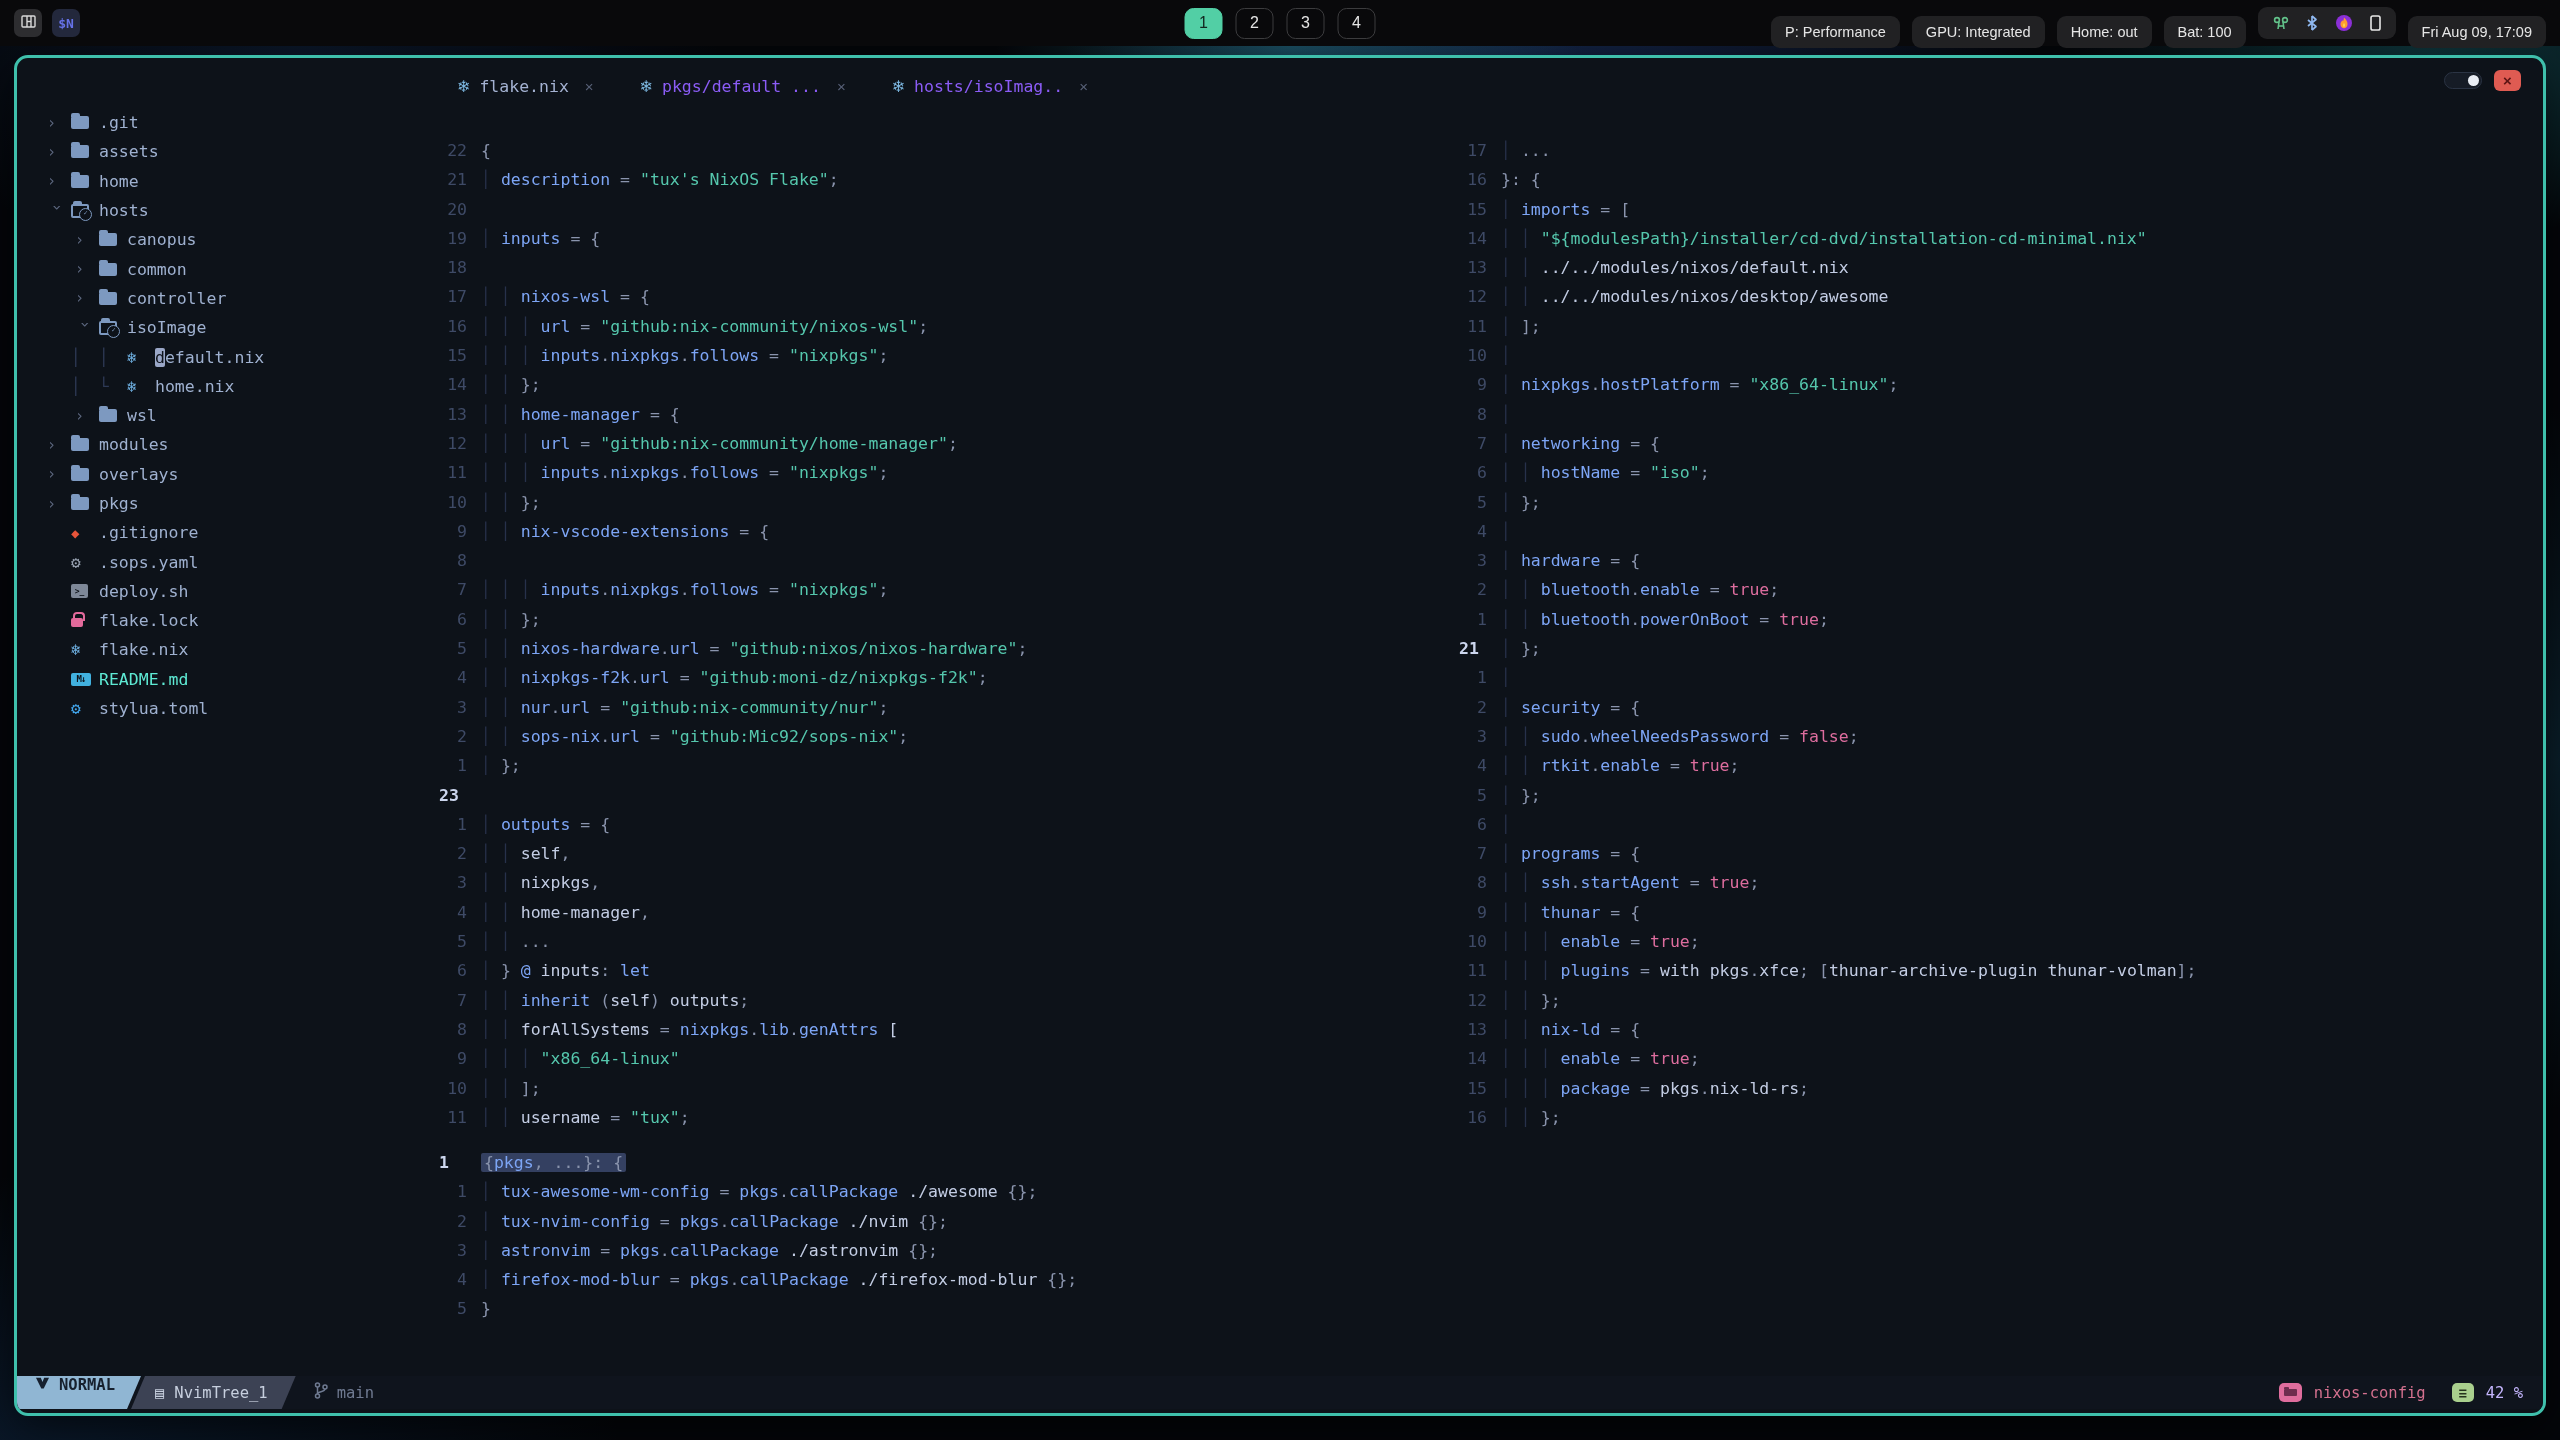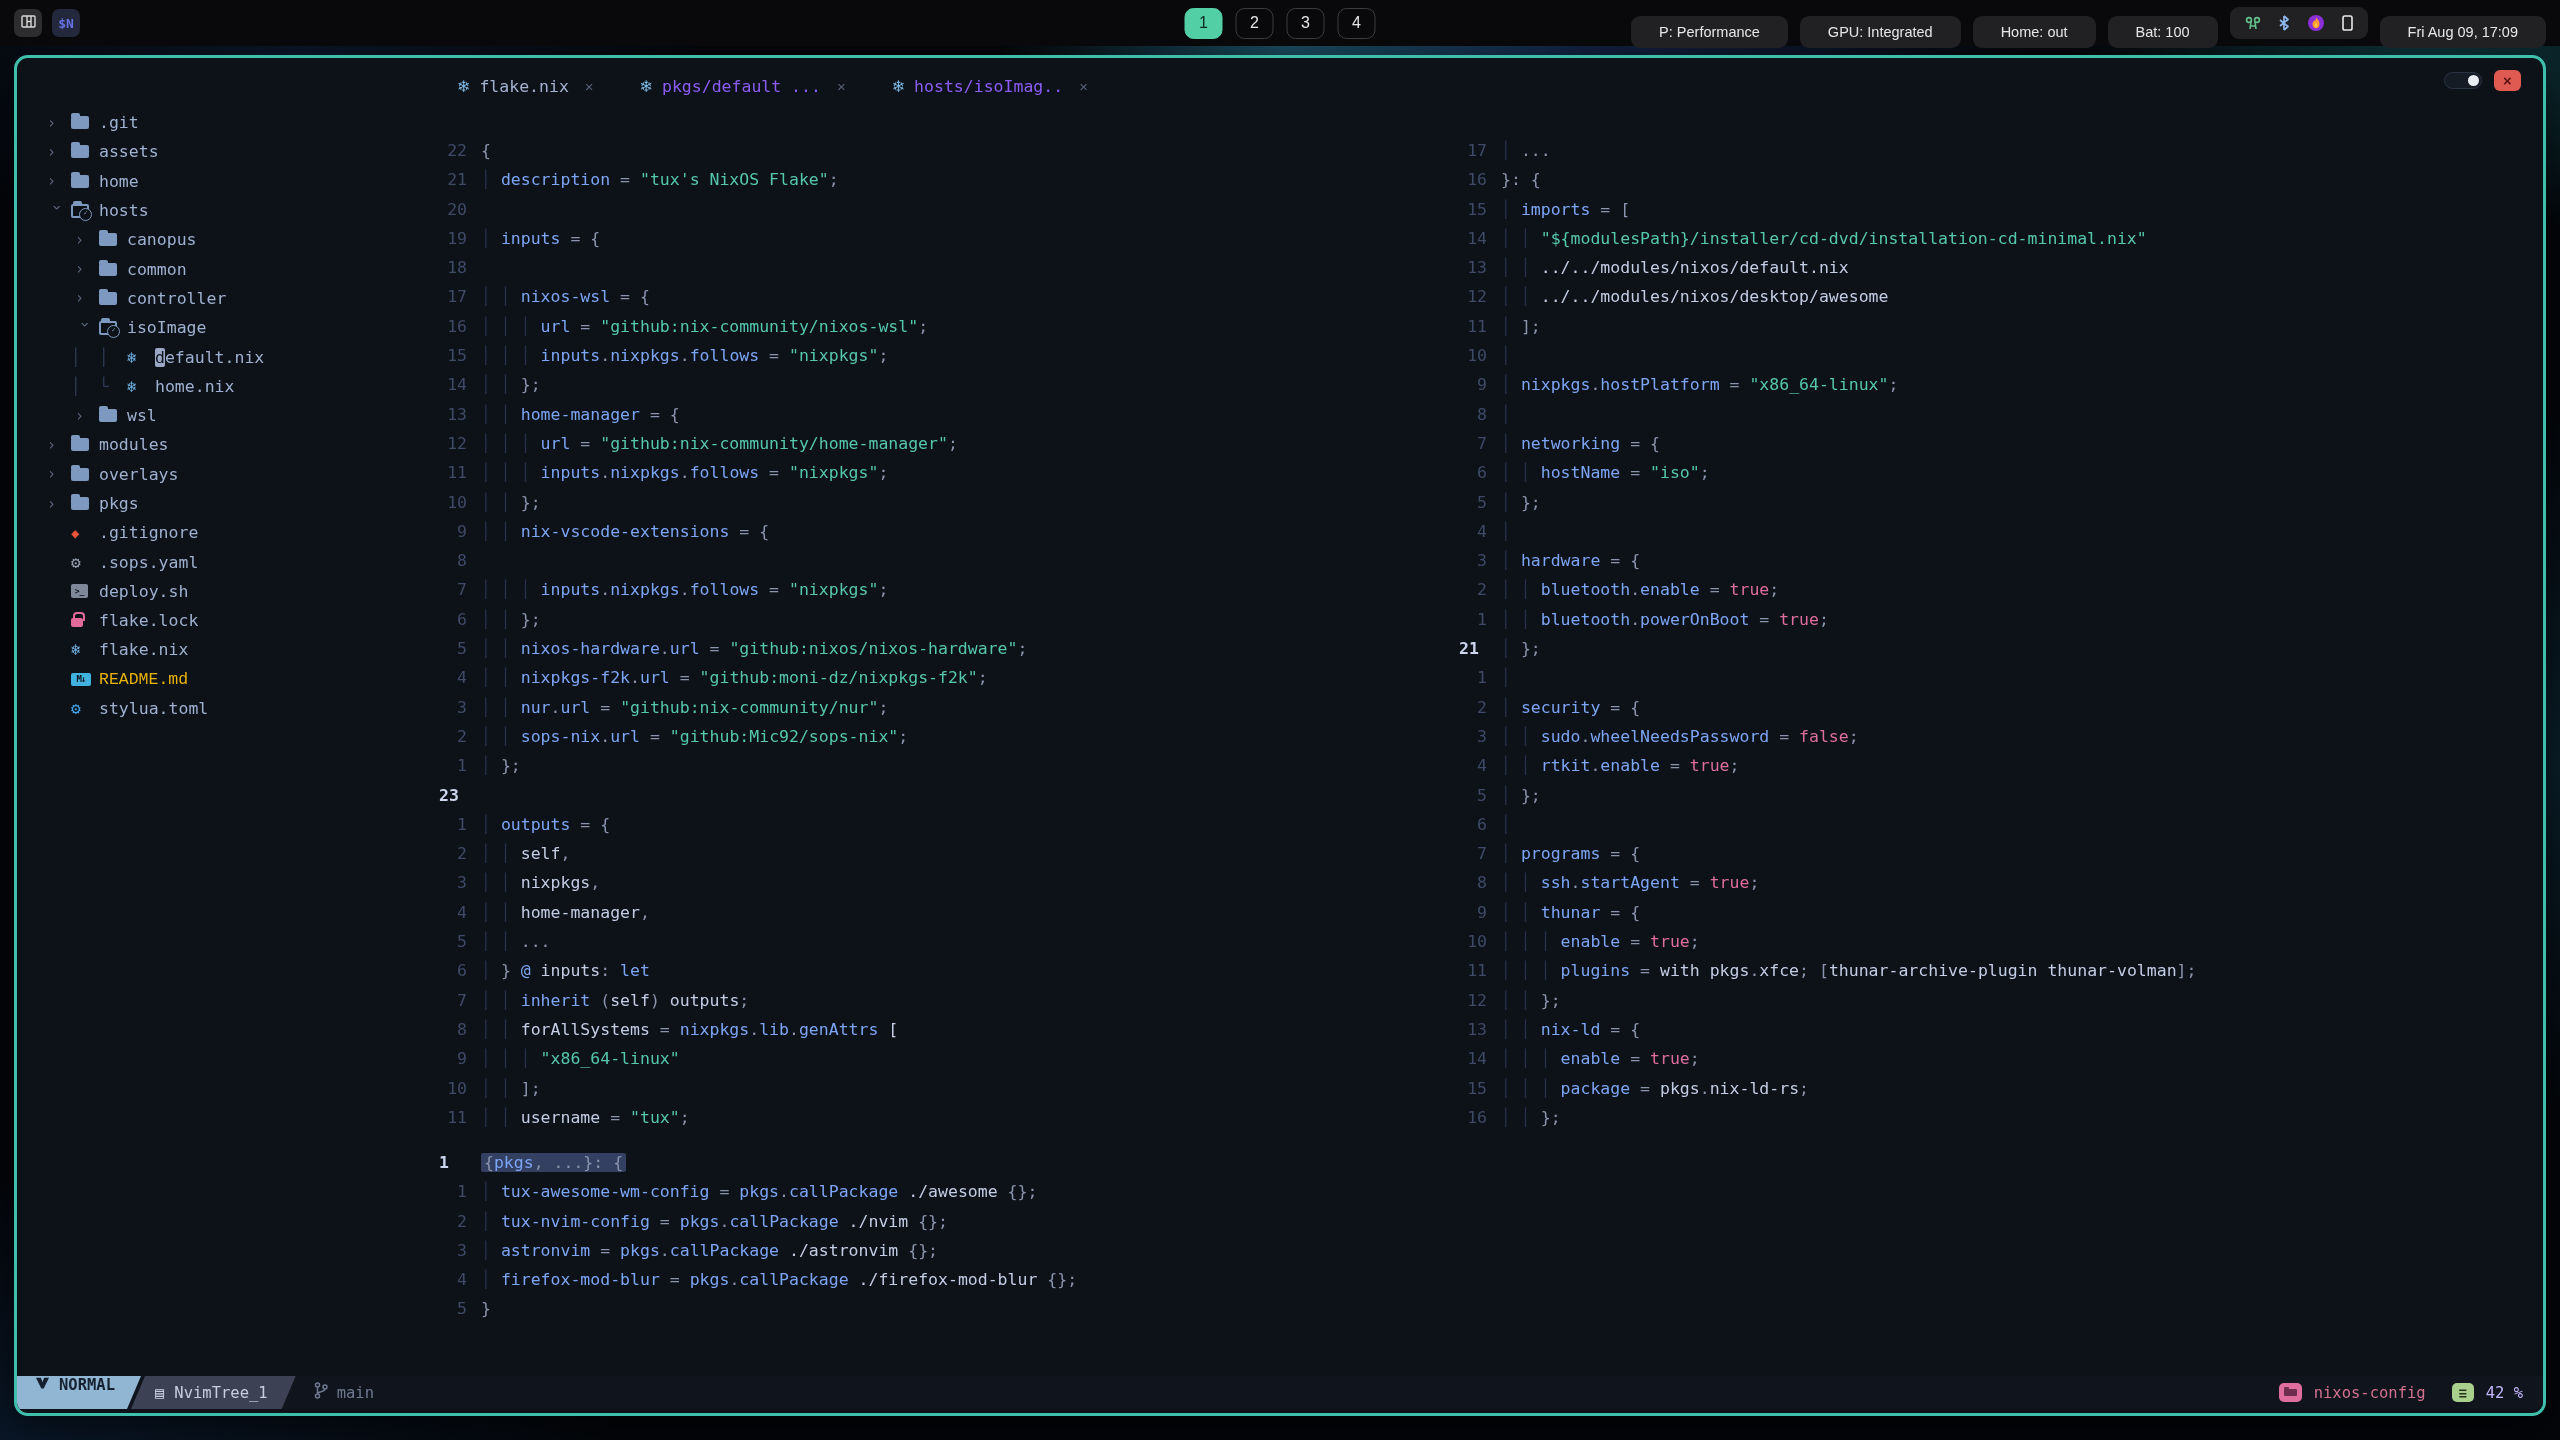--- a/index.html
+++ b/index.html
@@ -22,21 +22,21 @@
     background:#09090b; display:flex; align-items:center; padding:0 14px; z-index:5; }
   .lbtn { width:28px; height:28px; border-radius:7px; background:#2d2d30;
     display:flex; align-items:center; justify-content:center; margin-right:10px; }
   .lbtn.nixl { background:#23283c; color:#6672e8; font-weight:bold; font-size:13px;
     font-family:"DejaVu Sans Mono",monospace; }
   #ws-group { position:absolute; left:50%; transform:translateX(-50%); display:flex; gap:13px; }
   .ws { min-width:38px; height:31px; border:1px solid #3c3c3e; border-radius:9px; color:#e5e5e5;
     display:flex; align-items:center; justify-content:center; font-size:16px; }
   .ws.on { background:#52cfa5; border-color:#52cfa5; color:#132820; }
   #bar-right { margin-left:auto; display:flex; align-items:center; gap:12px; }
-  .pill { background:#212123; color:#e6e6e6; border-radius:9px; padding:8px 28px; font-size:14.5px; white-space:nowrap;margin-top:18px; }
+  .pill { background:#212123; color:#e6e6e6; border-radius:9px; padding:8px 14px; font-size:14.5px; white-space:nowrap;margin-top:18px; }
   .tray { background:#212123; border-radius:9px; padding:6px 15px; display:flex; gap:17px; align-items:center; height:32px; }
   .tray svg { display:block; }
 
   
   #window { position:absolute; left:14px; top:55px; width:2532px; height:1361px;
     background:#0d1219; border:3px solid #3fc0ac; border-radius:14px;
     box-shadow:0 14px 50px rgba(0,0,0,.65); overflow:hidden; }
 
   
   #tabline { position:absolute; left:440px; top:10px; display:flex; gap:46px; align-items:center; height:36px; }
@@ -374,21 +374,21 @@
           <span class="nixg">❄</span>
         </span>
         <span class="tname">flake.nix</span>
       </div>
       <div class="trow">
         <span class="tsp" style="width: 0px;"></span>
         <span class="tar"></span>
         <span class="tico">
           <span class="mdb">M↓</span>
         </span>
-        <span class="tname" style="color: #eab308; font-family: Liberation Mono, monospace;">README.md</span>
+        <span class="tname" style="color: #5eead4;">README.md</span>
       </div>
       <div class="trow">
         <span class="tsp" style="width: 0px;"></span>
         <span class="tar"></span>
         <span class="tico">
           <span class="gearb">⚙</span>
         </span>
         <span class="tname">stylua.toml</span>
       </div>
     </div>

